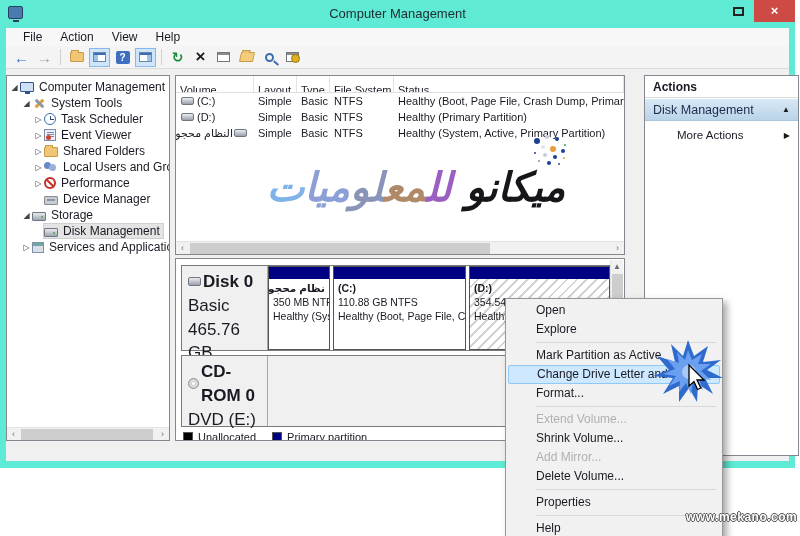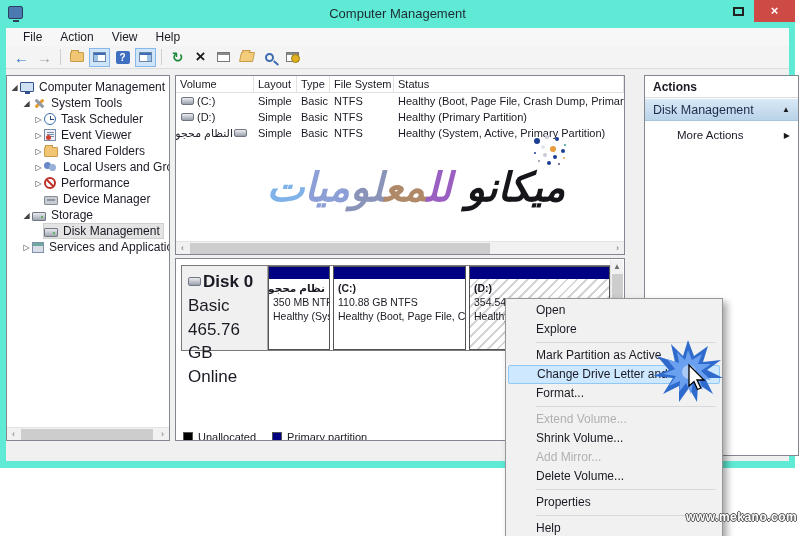--- a/index.html
+++ b/index.html
@@ -88,21 +88,21 @@
   .ic-drive { height:9px; background:linear-gradient(#e9eaee,#a0a6b0); border:1px solid #707682; border-radius:1px; margin-top:2px; }
   .ic-drive:after { content:""; position:absolute; right:2px; top:3px; width:2px; height:2px; background:#3fae3f; border-radius:50%; }
   .ic-services { width:12px; height:11px; background:#d8dde8; border:1px solid #8090a8; margin-top:1px; }
   .ic-services:before { content:""; position:absolute; left:0; top:0; right:0; height:3px; background:#6fa8a0; }
   .hscroll { position:absolute; left:0; right:0; bottom:0; height:13px; background:#f1f1f1; border-top:1px solid #e3e3e3; }
   .hs-arrow { position:absolute; top:0; width:13px; height:12px; color:#6d6d6d; font-size:9px; text-align:center; line-height:12px; }
   .hs-thumb { position:absolute; top:1px; height:11px; background:#cdcdcd; }
 
   
   #vol-header { display:flex; height:17px; border-bottom:1px solid #e0e0e0; font-size:11px; color:#1a1a24; }
-  .vh { padding:2px 4px; border-right:1px solid #e3e3e3; white-space:nowrap; overflow:hidden; }
+  .vh { padding:8px 4px; border-right:1px solid #e3e3e3; white-space:nowrap; overflow:hidden; }
   .vc-volume { width:78px; flex:none; } .vc-layout { width:43px; flex:none; }
   .vc-type { width:33px; flex:none; } .vc-fs { width:64px; flex:none; } .vc-status { flex:1; }
   .vrow { display:flex; height:16px; align-items:center; font-size:11px; color:#1a1a24; white-space:nowrap; }
   .vr-cell { padding:0 4px; overflow:hidden; white-space:nowrap; }
   .vol-ic { width:13px; height:8px; background:linear-gradient(#ececf0,#9aa0ac); border:1px solid #707682; border-radius:2px; display:inline-block; flex:none; margin:0 3px 0 1px; }
 
   
   #wm-dots { position:absolute; left:358px; top:62px; width:6px; height:6px; border-radius:50%; background:#1c3f94;
     box-shadow: 10px -4px 0 -1px #c8ccd8, 20px -2px 0 -1px #1c3f94, 28px 4px 0 -2px #2ba08c,
     6px 6px 0 -1px #e0e4ec, 16px 8px 0 0 #e89c3c, 26px 10px 0 -1px #1c3f94,
@@ -369,20 +369,31 @@
             <div class="part-bar"></div>
             <div class="part-body">
               <div class="plabel">(D:)</div>
               <div>354.54 GB NTFS</div>
               <div>Healthy (Primary Partition)</div>
             </div>
           </div>
         </div>
       </div>
 
+      <div class="disk-row" id="cdrom-row">
+        <div class="disk-head">
+          <div class="dname">
+              <span class="cd-ic"></span>
+              <span>CD-ROM 0</span>
+            </div>
+          <div>DVD (E:)</div>
+          <div>&nbsp;</div>
+          <div>No Media</div>
+        </div>
+      </div>
 
       <div id="legend">
         <span class="leg">
           <span class="leg-sq" style="background:#000000;"></span>
           <span>Unallocated</span>
         </span>
         <span class="leg">
           <span class="leg-sq" style="background:#000082;"></span>
           <span>Primary partition</span>
         </span>

